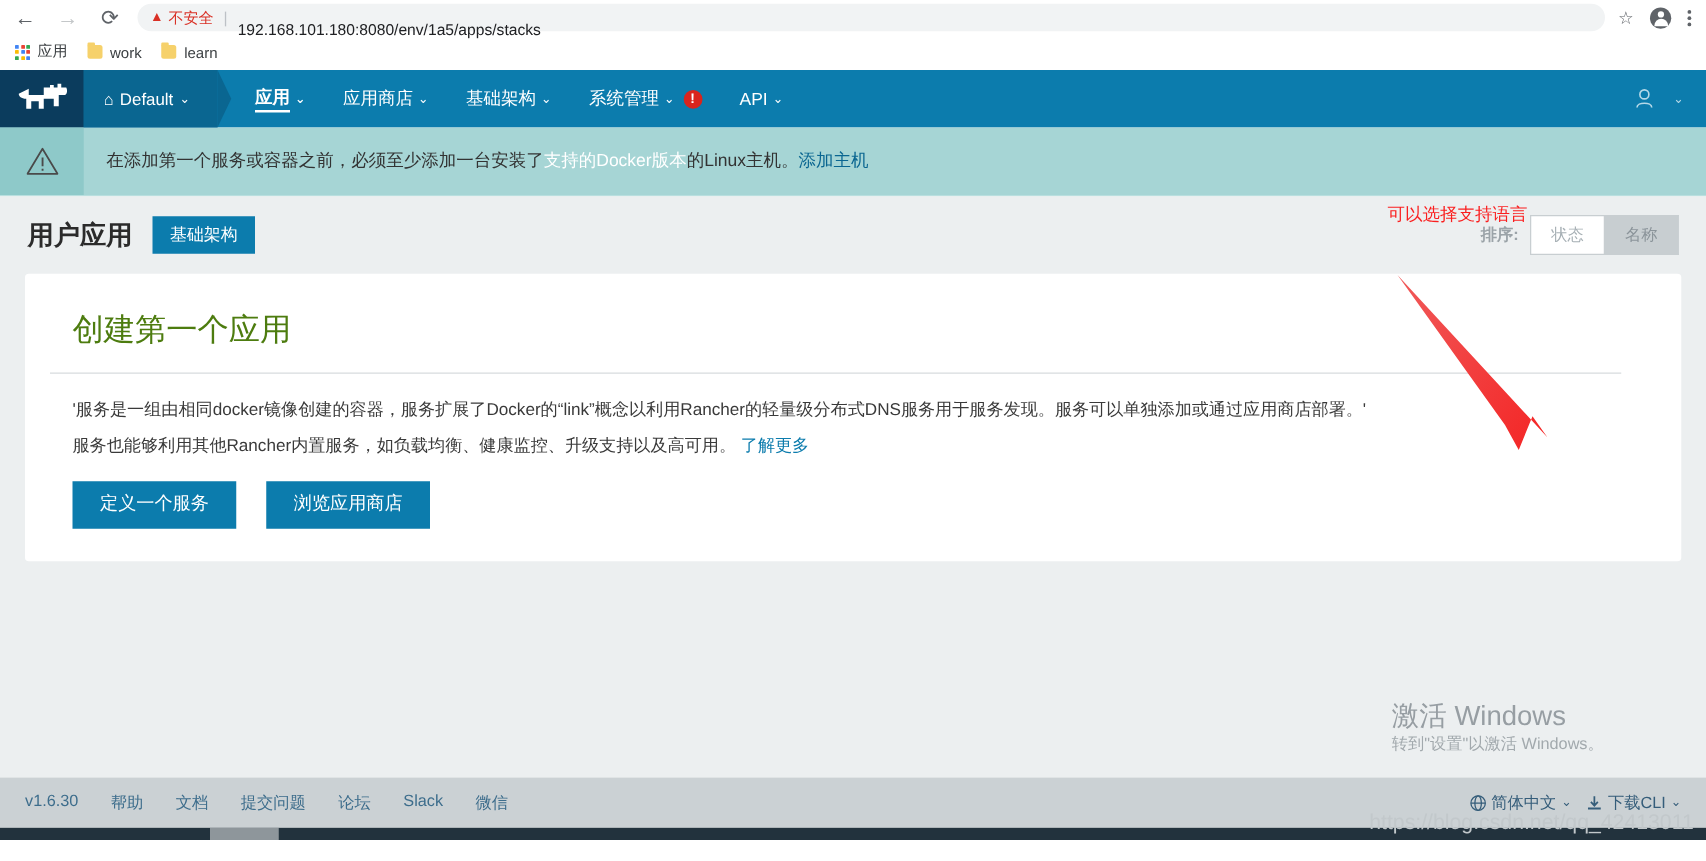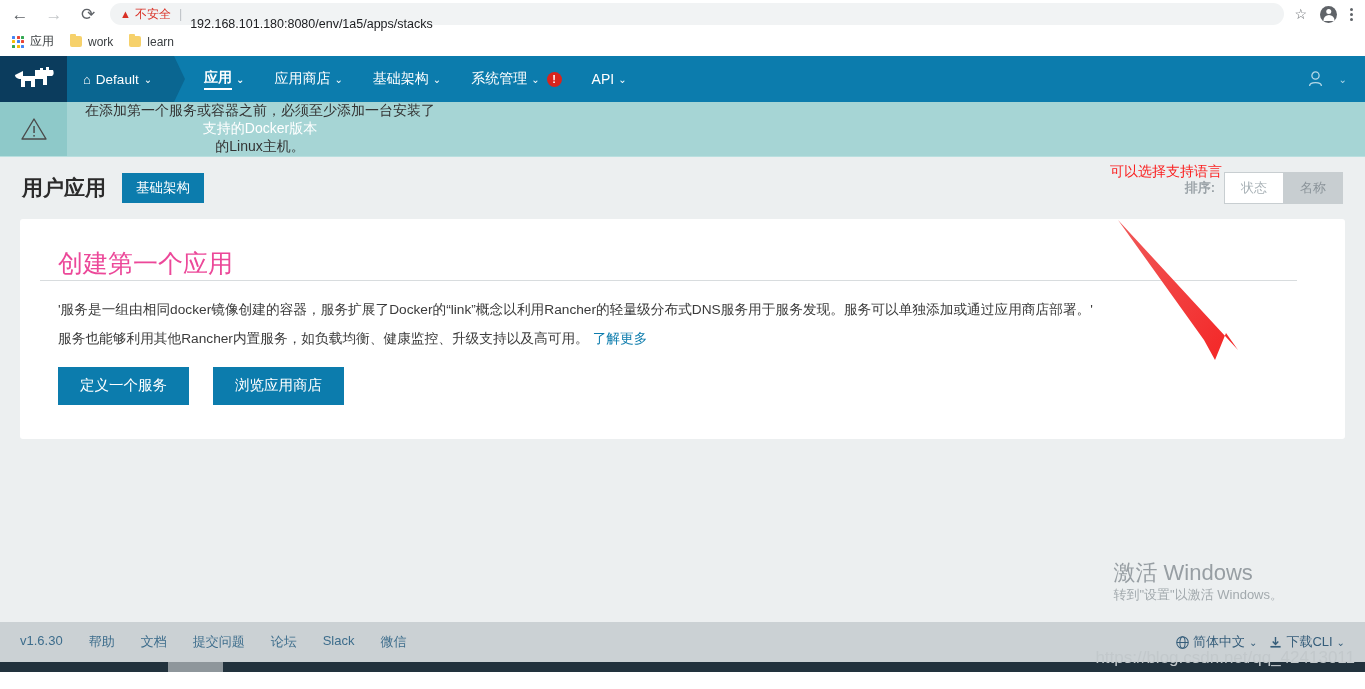--- a/index.html
+++ b/index.html
@@ -129,21 +129,21 @@
     display: flex; align-items: stretch;
     border-bottom: 1px solid #b9dfdf;
   }
   .warn-icon-box {
     width: 67px; background: #8ec9c9;
     display: flex; align-items: center; justify-content: center;
   }
   .warn-icon-box svg { width: 26px; height: 24px; }
   .warn-text {
     display: flex; align-items: center;
-    padding-left: 18px; font-size: 14px; color: #333; flex-direction: column;
+    padding-left: 18px; font-size: 14px; color: #333;
   }
   .warn-text a { color: #ffffff; text-decoration: none; }
   .warn-text a.plain { color: #0a6691; }
 
   
   .page {
     width: 100%; height: 465px;
     background: #eceff0;
     position: relative;
   }
@@ -170,22 +170,22 @@
   .seg-btn + .seg-btn { border-left: none; }
   .seg-btn.selected { background: #c8ced1; color: #8b949a; }
 
   
   .card {
     margin: 0 20px; background: #ffffff;
     border-radius: 3px; padding: 28px 26px 26px 20px;
     min-height: 220px;
   }
   .card-title {
-    font-size: 25px; color: #ec4899; font-weight: normal;
-    padding-left: 18px; 
+    font-size: 25px; color: #4d7c0f; font-weight: normal;
+    padding-left: 18px; margin-bottom: 18px;
   }
   .card-hr { border: none; border-top: 1px solid #d8dcde; margin: 0 22px 18px 0; }
   .card-p {
     font-size: 13.7px; color: #3a3a3a;
     padding-left: 18px; line-height: 1.55;
     margin-bottom: 8px;
   }
   .card-p a { color: #0c7cad; text-decoration: none; }
   .card-btns { display: flex; gap: 24px; padding-left: 18px; margin-top: 18px; }
   .card-btns .btn-primary { padding: 11px 22px; font-size: 14.5px; }

